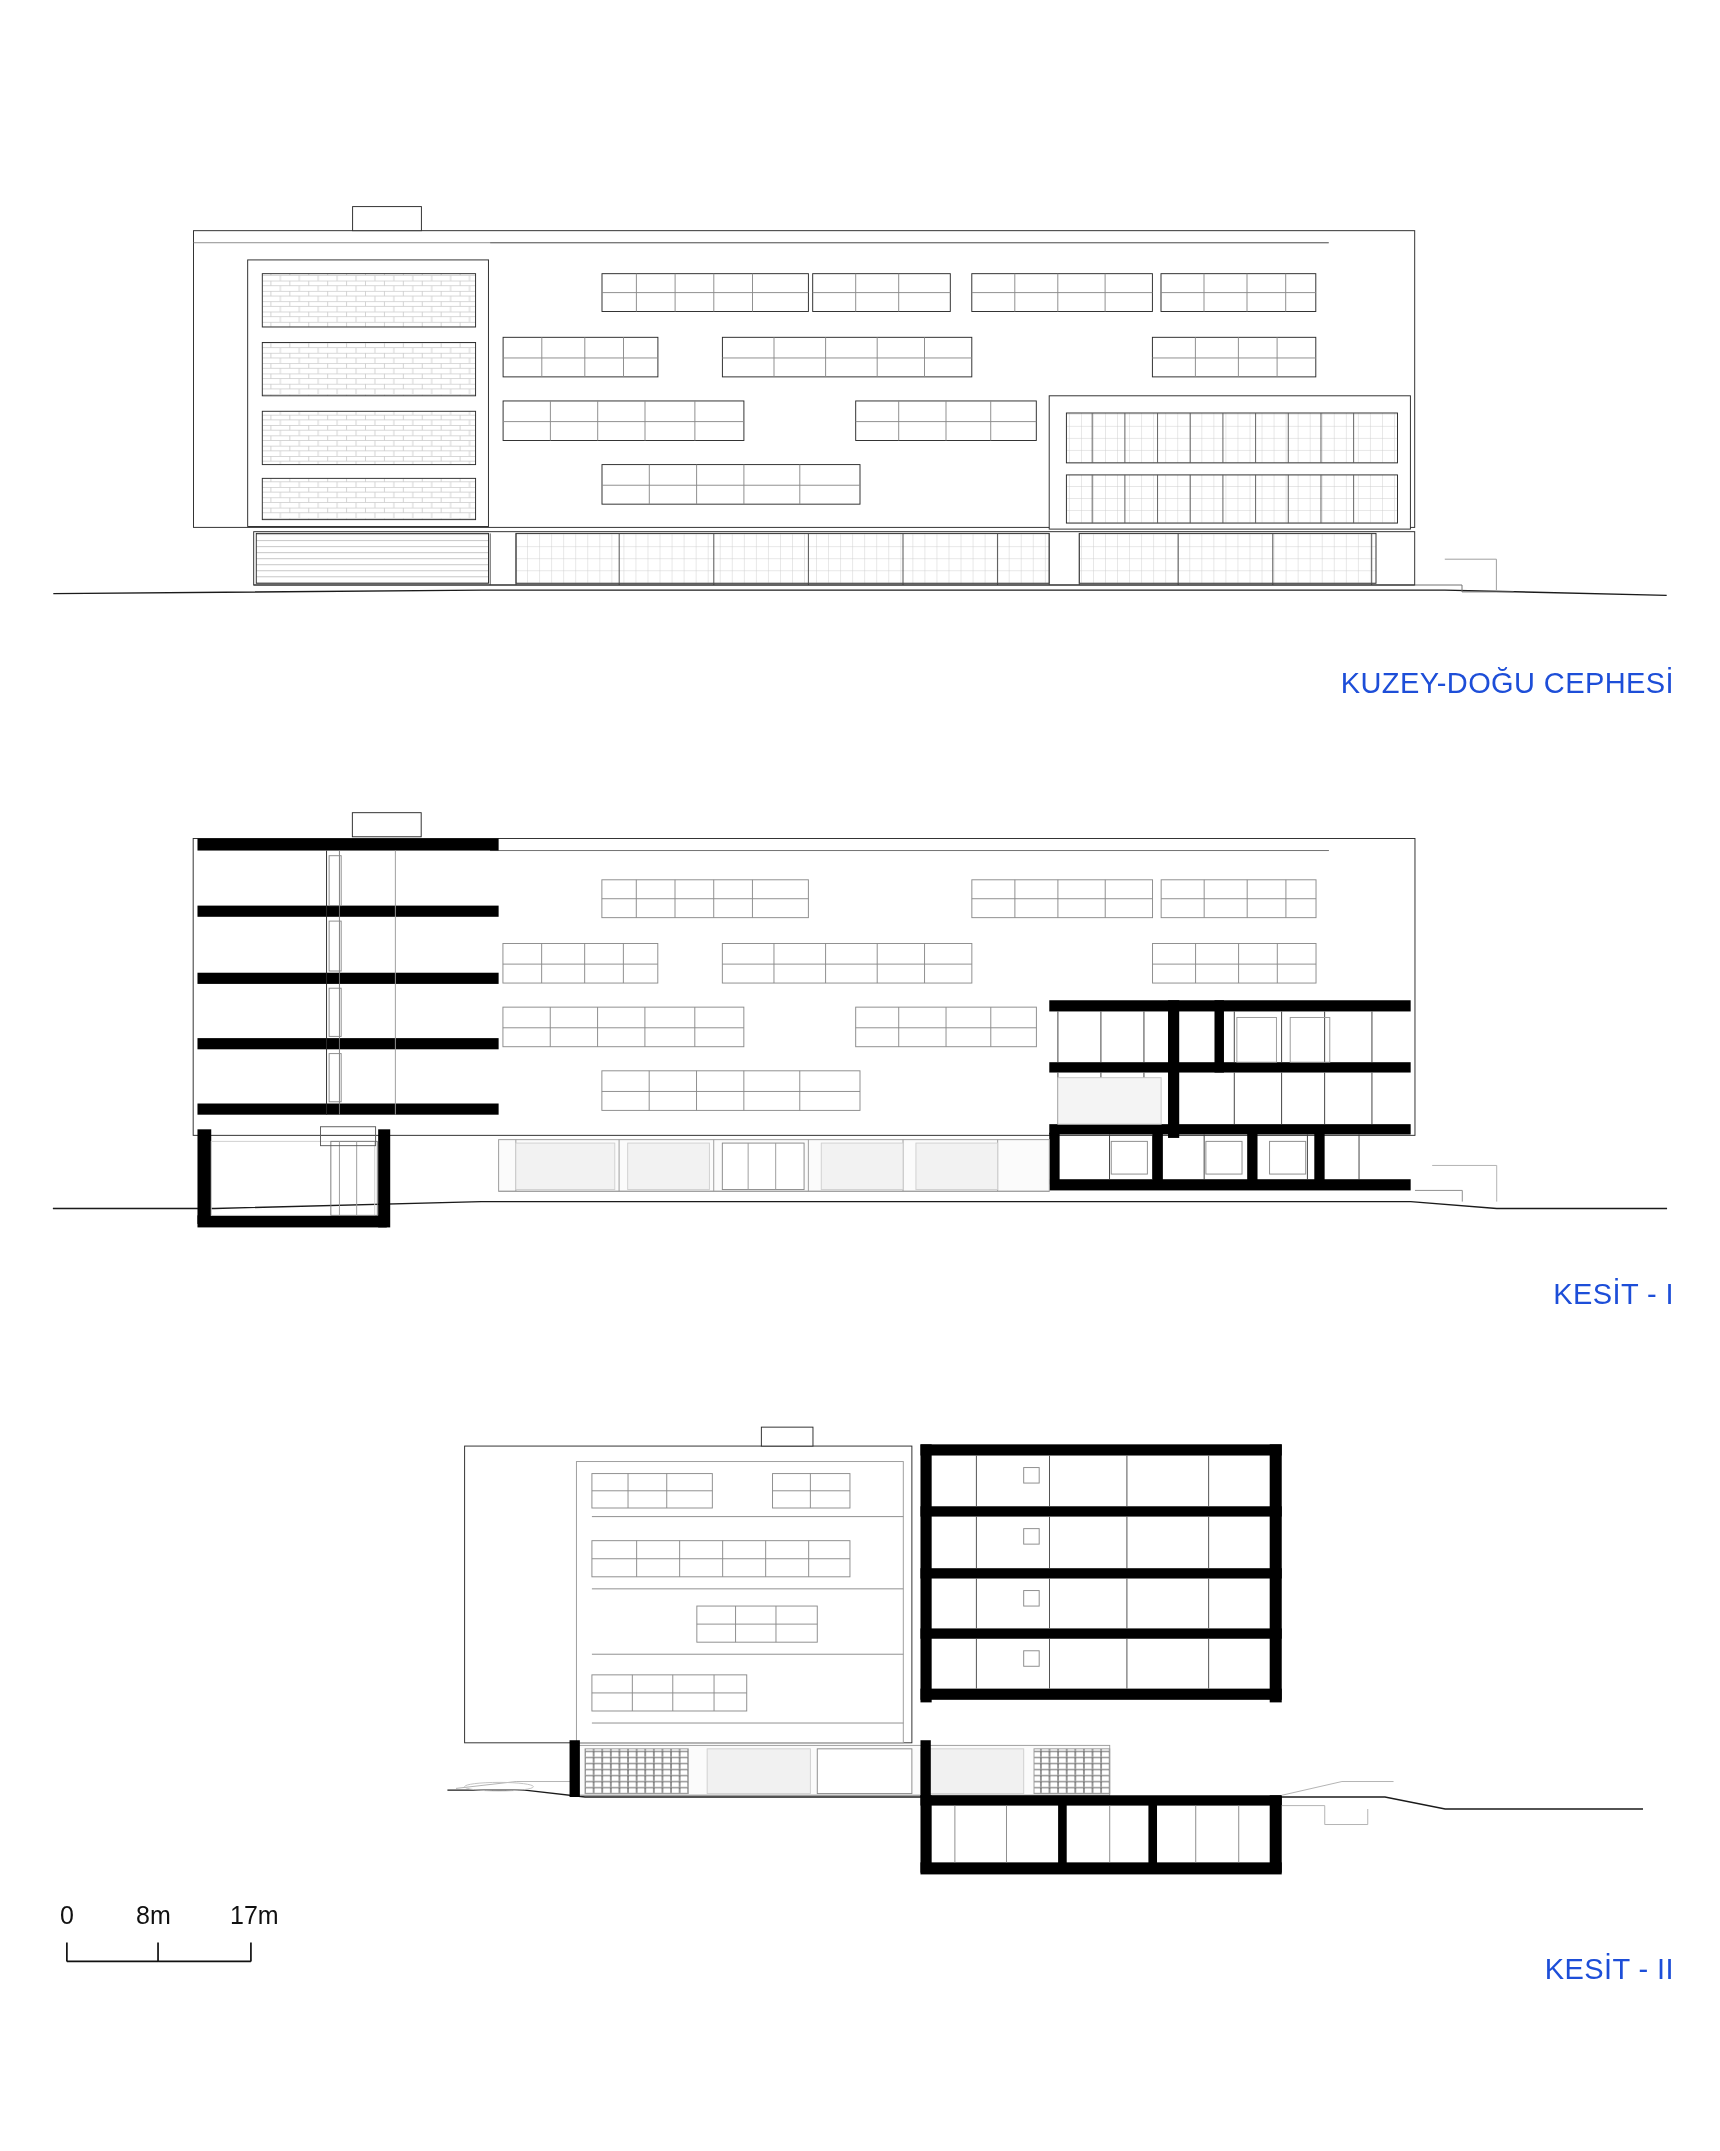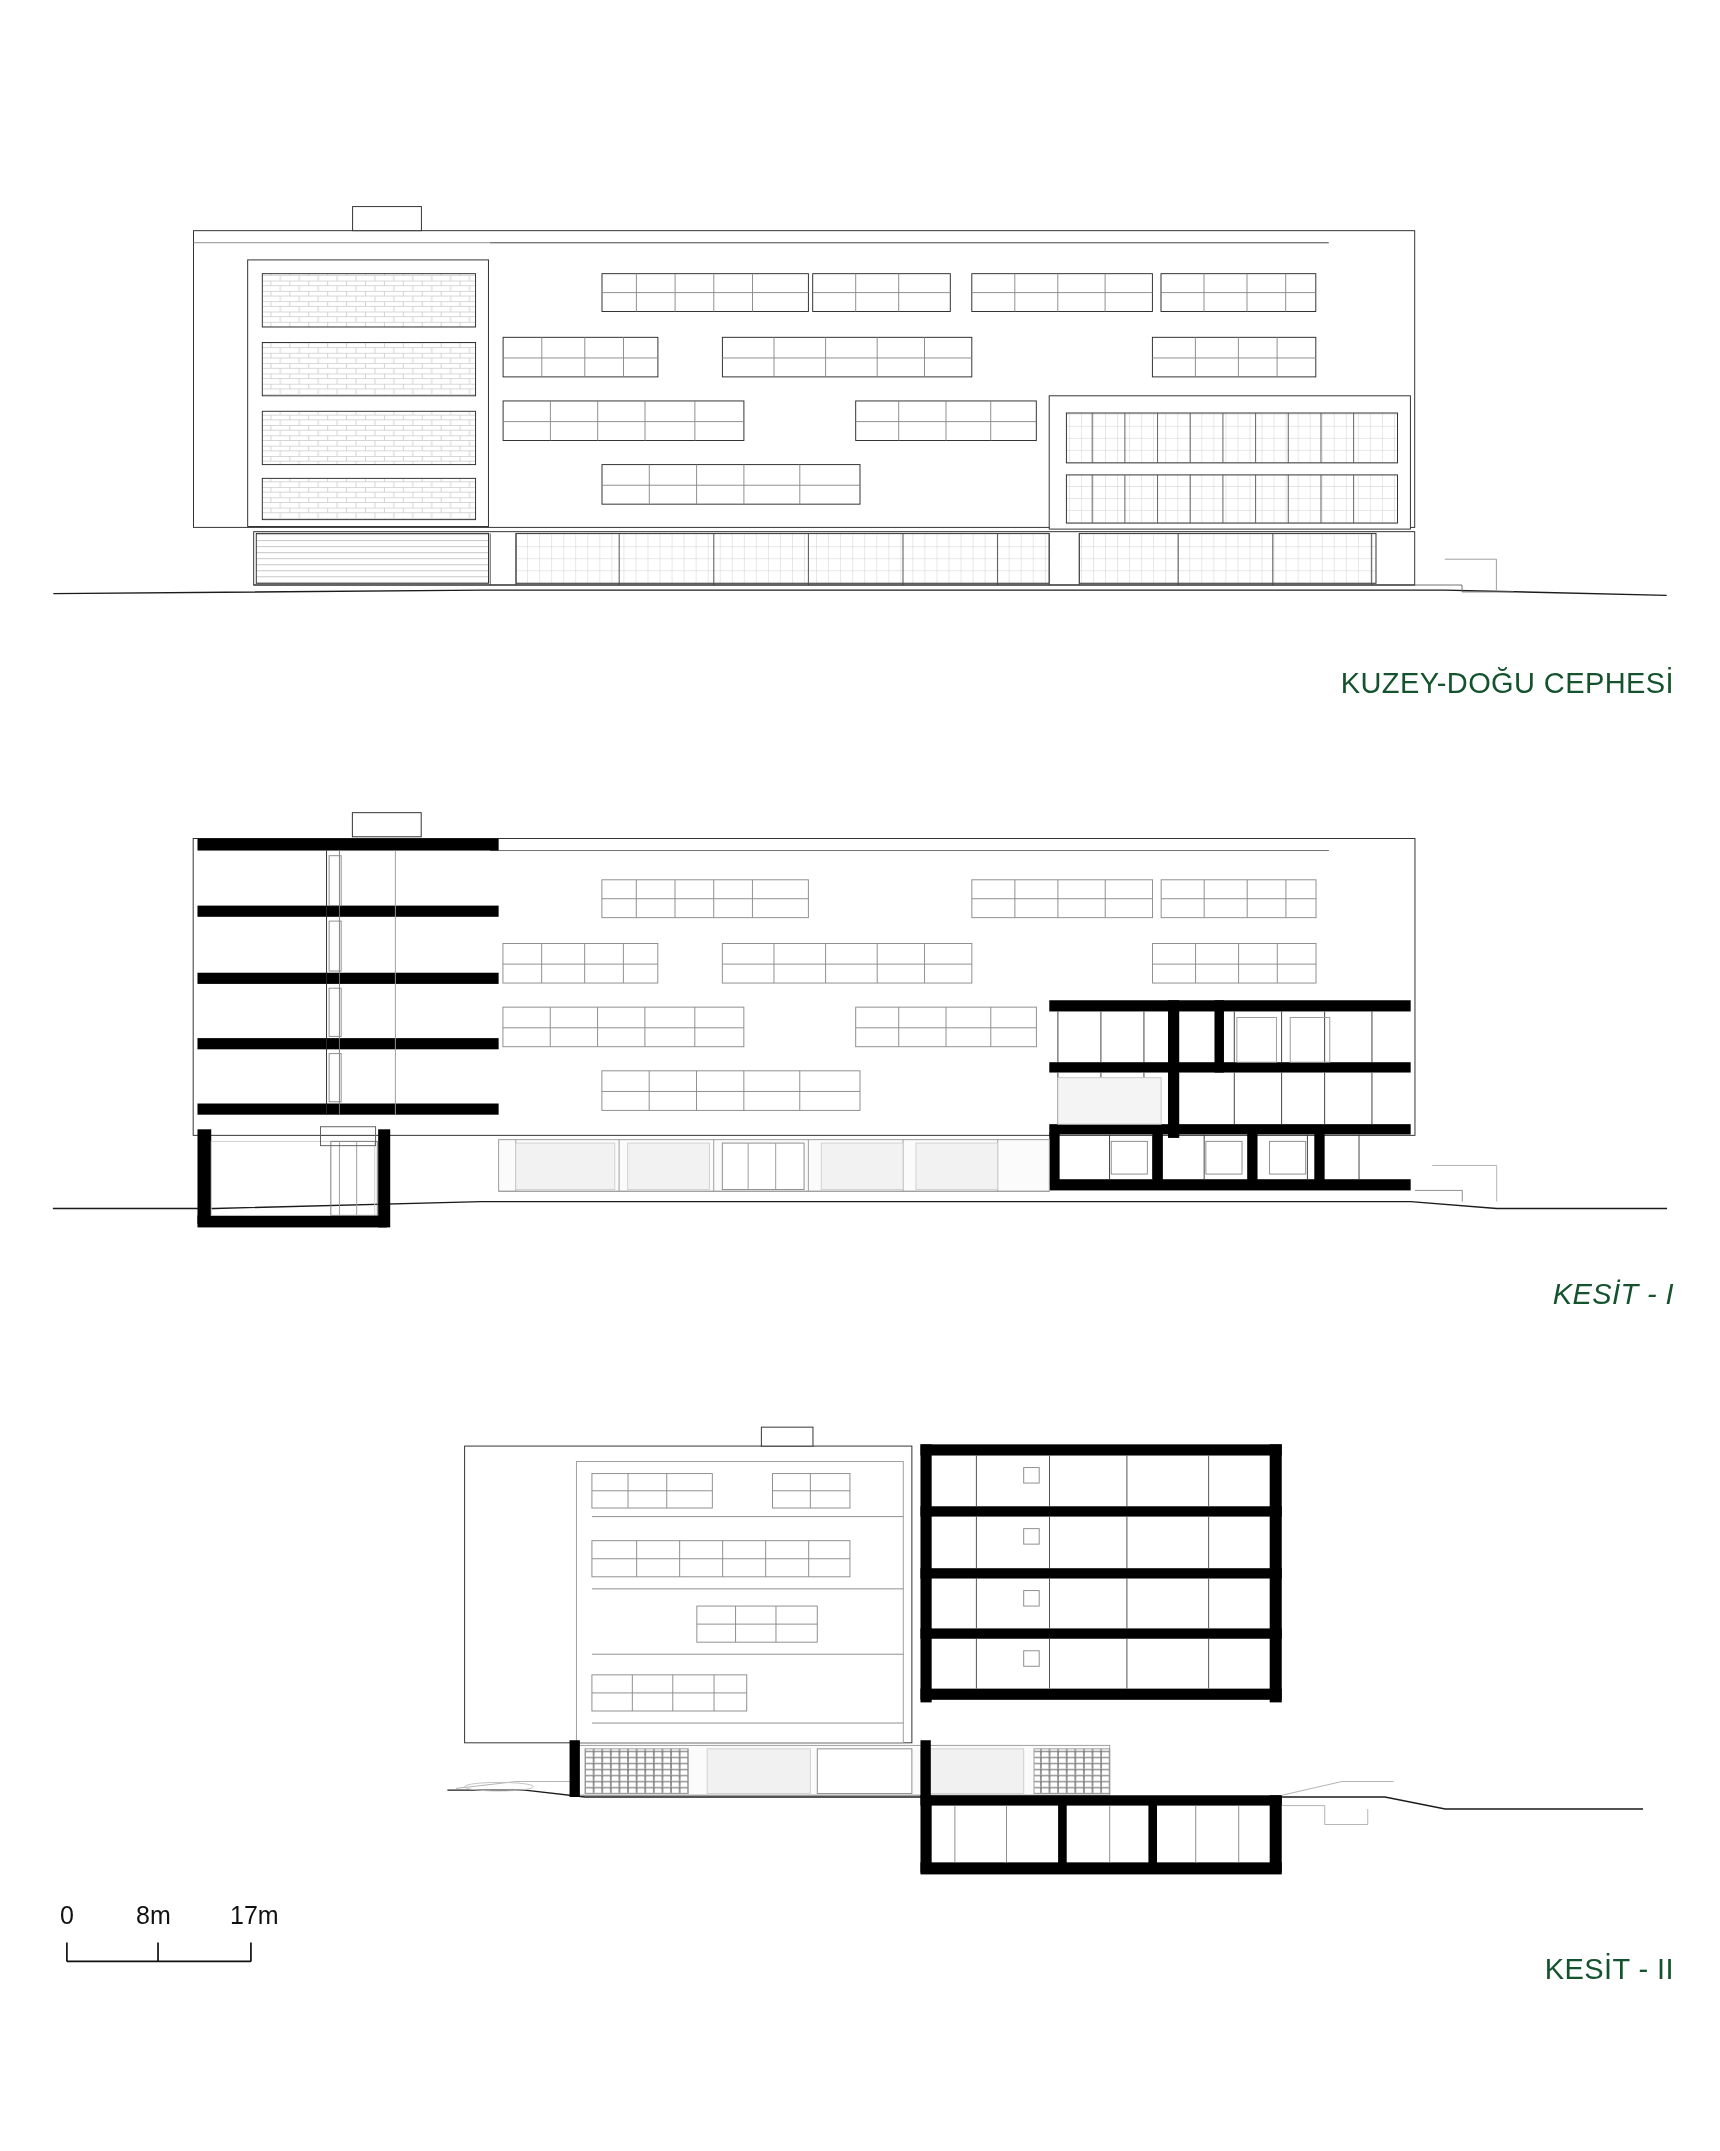--- a/index.html
+++ b/index.html
@@ -26,21 +26,21 @@
 
   .drawing {
     position: absolute;
   }
 
   .caption {
     position: absolute;
     font-family: "Liberation Sans", sans-serif;
     font-size: 29px;
     letter-spacing: 0.4px;
-    color: #14532d;
+    color: #1d4ed8;
     white-space: nowrap;
     text-align: right;
     margin-left: 32px;
   }
 
   .scale-bar {
     position: absolute;
     left: 60px;
     top: 1901px;
     width: 258px;
@@ -237,21 +237,21 @@
           <rect x="915" y="394" width="95" height="54" fill="#f2f2f2" stroke="#d0d0d0"></rect>
           <rect x="1025" y="394" width="95" height="54" fill="#f2f2f2" stroke="#d0d0d0"></rect>
           <path d="M540 450 H1180"></path>
         </g>
 
         <path d="M1605 449 L1660 449 L1660 462" stroke="#8a8a8a"></path>
         <path d="M1625 420 L1700 420 L1700 462" stroke="#b0b0b0"></path>
       </g>
     </svg>
   </div>
-  <div class="caption" style="right:47px; top:1278px;font-style:italic;">KESİT - I</div>
+  <div class="caption" style="right:47px; top:1278px;">KESİT - I</div>
 
   <div class="drawing" style="left:370px; top:1420px; width:1316px; height:465px;">
     <svg width="1316" height="465" viewBox="0 0 1530 540">
       <g stroke="#2a2a2a" fill="none" stroke-width="1.1">
 
         <path d="M90 430 L180 430 L250 438 L600 438 L1180 438 L1250 452 L1480 452" stroke="#1b1b1b" stroke-width="1.6"></path>
 
         <rect x="110" y="30" width="520" height="345" fill="#ffffff"></rect>
         <rect x="455" y="8" width="60" height="22" fill="#ffffff"></rect>
         <rect x="240" y="48" width="380" height="327" fill="#ffffff" stroke="#9a9a9a"></rect>

